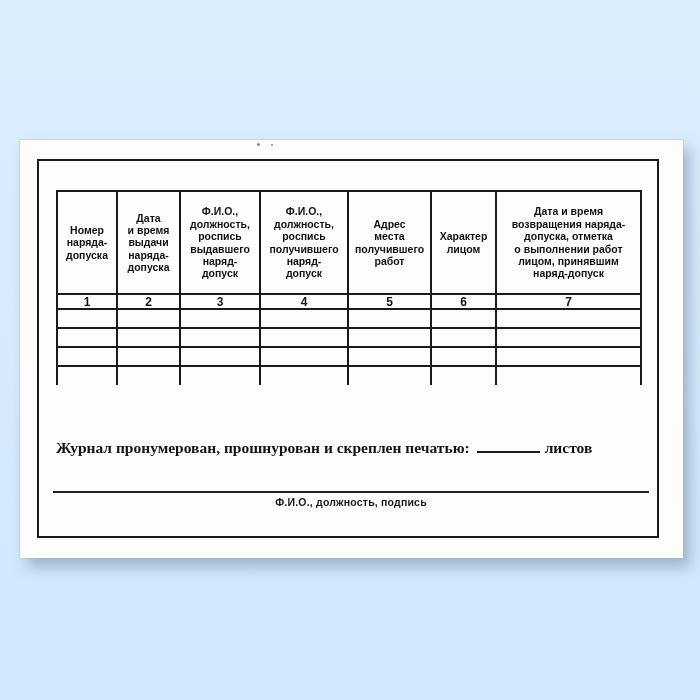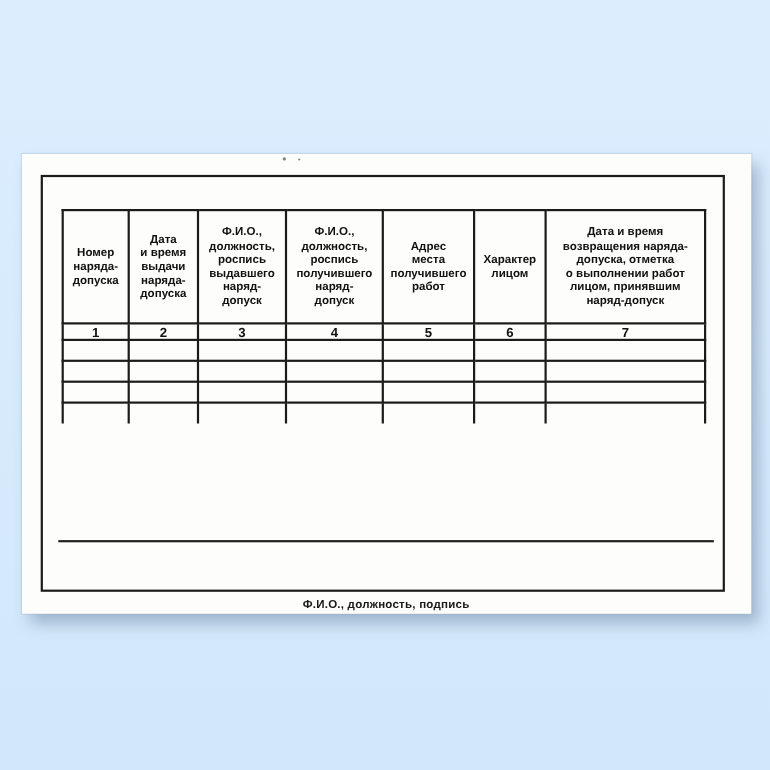--- a/index.html
+++ b/index.html
@@ -39,21 +39,21 @@
     position:absolute; left:36px; top:299px; width:600px; white-space:nowrap;
     font-family:"Liberation Serif", serif; font-weight:bold; font-size:15.5px; color:#141414;
   }
   .blank {
     display:inline-block; width:63px; height:13px;
     border-bottom:2px solid #1b1b1b; margin:0 5px 0 7px;
   }
   .sigline { position:absolute; left:33px; top:351px; width:596px; border-top:2px solid #222; }
   .sigcap {
     position:absolute; left:33px; top:356px; width:596px; text-align:center;
-    font-weight:bold; font-size:10.5px; letter-spacing:.2px; color:#191919;margin-top:48px;
+    font-weight:bold; font-size:10.5px; letter-spacing:.2px; color:#191919;
   }
 </style>
 </head>
 <body>
 
 <div class="card">
   <div class="speck s1"></div>
   <div class="speck s2"></div>
   <div class="frame"></div>
 
@@ -143,16 +143,19 @@
           <td></td>
           <td></td>
           <td></td>
           <td></td>
           <td></td>
           <td></td>
       </tr>
     </tbody>
   </table>
 
+  <div class="note">
+    <span>Журнал пронумерован, прошнурован и скреплен печатью:</span><span class="blank"></span><span>листов</span>
+  </div>
 
   <div class="sigline"></div>
   <div class="sigcap">Ф.И.О., должность, подпись</div>
 </div>
 
 </body></html>

